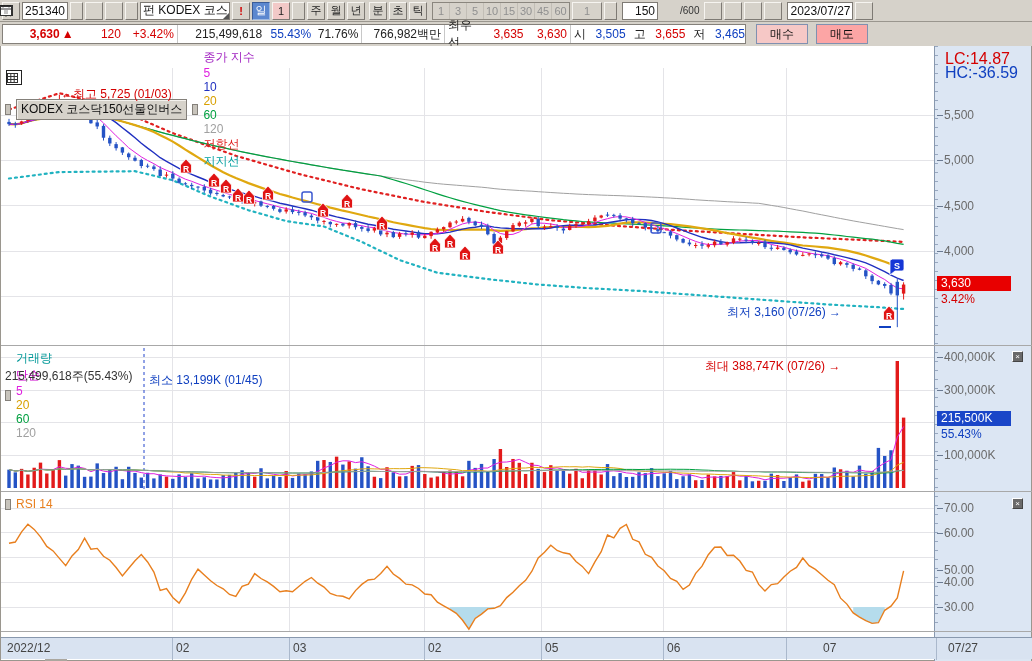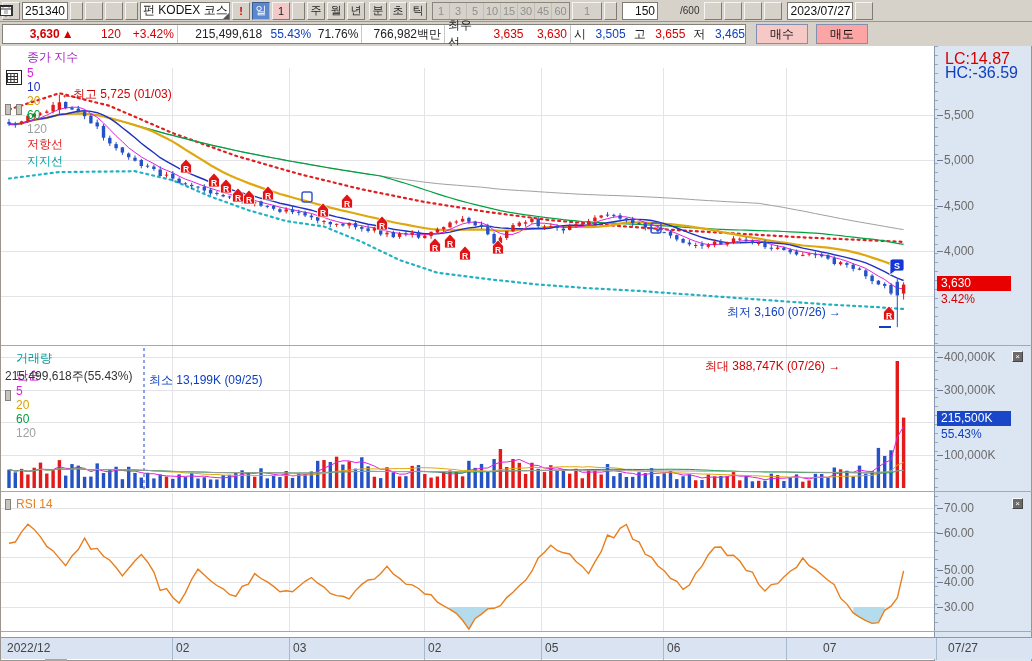--- a/index.html
+++ b/index.html
@@ -717,20 +717,21 @@
         <line x1="540" y1="0" x2="540" y2="138" stroke="#e4e4e8" shape-rendering="crispEdges"></line>
         <line x1="662" y1="0" x2="662" y2="138" stroke="#e4e4e8" shape-rendering="crispEdges"></line>
         <line x1="785" y1="0" x2="785" y2="138" stroke="#e4e4e8" shape-rendering="crispEdges"></line>
         <polygon points="449.0,116.4 455.3,120.4 461.6,127.3 467.9,136.1 474.2,125.4 480.5,121.1 486.8,115.9 493.1,115.3 493.1,114 449.0,114" fill="#b5dcec"></polygon>
         <polygon points="852.2,119.9 858.5,124.1 864.8,127.7 871.1,130.4 877.4,129.7 883.7,117.3 883.7,114 852.2,114" fill="#b5dcec"></polygon>
         <polyline points="8.0,50.2 14.3,49.0 20.6,38.8 26.9,31.3 33.2,36.4 39.5,43.8 45.8,53.4 52.1,57.9 58.4,65.4 64.7,72.7 71.0,62.9 77.3,56.6 83.6,45.1 89.9,56.2 96.2,55.4 102.5,63.3 108.8,67.2 115.1,74.5 121.4,82.9 127.7,75.2 134.0,67.8 140.3,61.6 146.6,69.0 152.9,79.1 159.2,97.4 165.5,95.5 171.8,104.5 178.1,110.1 184.4,99.9 190.7,86.3 197.0,76.2 203.3,82.1 209.6,87.8 215.9,92.5 222.2,95.8 228.5,101.5 234.8,103.4 241.1,93.4 247.4,91.2 253.7,80.6 260.0,85.5 266.3,88.9 272.6,93.4 278.9,98.7 285.2,97.8 291.5,98.7 297.8,93.5 304.1,88.3 310.4,84.5 316.7,90.2 323.0,94.1 329.3,100.4 335.6,102.6 341.9,103.3 348.2,105.9 354.5,97.6 360.8,91.4 367.1,87.0 373.4,86.2 379.7,80.5 386.0,73.3 392.3,81.0 398.6,85.4 404.9,91.2 411.2,91.9 417.5,95.5 423.8,101.0 430.1,101.7 436.4,109.2 442.7,112.8 449.0,116.4 455.3,120.4 461.6,127.3 467.9,136.1 474.2,125.4 480.5,121.1 486.8,115.9 493.1,115.3 499.4,112.6 505.7,104.6 512.0,99.2 518.3,92.7 524.6,87.3 530.9,78.2 537.2,65.0 543.5,59.3 549.8,52.2 556.1,57.5 562.4,59.8 568.7,61.0 575.0,68.5 581.3,73.4 587.6,80.6 593.9,68.9 600.2,58.7 606.5,42.0 612.8,44.8 619.1,35.3 625.4,31.5 631.7,46.3 638.0,48.9 644.3,61.3 650.6,64.4 656.9,73.0 663.2,77.8 669.5,85.4 675.8,88.4 682.1,96.4 688.4,92.0 694.7,80.3 701.0,73.1 707.3,61.7 713.6,54.2 719.9,54.0 726.2,62.5 732.5,62.2 738.8,68.0 745.1,77.5 751.4,79.0 757.7,91.4 764.0,98.1 770.3,91.6 776.6,90.7 782.9,84.0 789.2,78.2 795.5,74.4 801.8,65.0 808.1,72.6 814.4,76.4 820.7,81.7 827.0,87.3 833.3,91.6 839.6,105.2 845.9,111.1 852.2,119.9 858.5,124.1 864.8,127.7 871.1,130.4 877.4,129.7 883.7,117.3 890.0,113.2 896.3,105.0 902.6,77.8 " fill="none" stroke="#e87f1e" stroke-width="1.4"></polyline>
       </svg>
 
     <div class="phead" style="left:4px;top:3px">
       <span class="sq"></span>
+      <span class="tabbox">KODEX 코스닥150선물인버스</span>
       <span class="sq"></span>
       <span class="leg" id="mainLegend">
           <div style="color: rgb(160, 32, 192);">종가 지수</div>
           <div style="color: rgb(224, 32, 224);">5</div>
           <div style="color: rgb(32, 48, 192);">10</div>
           <div style="color: rgb(216, 160, 0);">20</div>
           <div style="color: rgb(0, 160, 64);">60</div>
           <div style="color: rgb(160, 160, 160);">120</div>
           <div style="color: rgb(224, 32, 32);">저항선</div>
           <div style="color: rgb(0, 160, 160);">지지선</div>
@@ -754,21 +755,21 @@
           <div style="color: rgb(0, 152, 152);">거래량</div>
           <div style="color: rgb(204, 0, 204);">단순</div>
           <div style="color: rgb(224, 32, 224);">5</div>
           <div style="color: rgb(216, 160, 0);">20</div>
           <div style="color: rgb(0, 160, 64);">60</div>
           <div style="color: rgb(160, 160, 160);">120</div>
         </span>
     </div>
     <div class="ann" style="left:4px;top:322px;color:#333">215,499,618주(55.43%)</div>
     <div class="ann red" style="left:704px;top:312px"><span>최대 388,747K (07/26)</span> <span class="arrowch">→</span></div>
-    <div class="ann blu" style="left:148px;top:326px">최소 13,199K (09/25)</div>
+    <div class="ann blu" style="left:148px;top:326px">최소 13,199K (01/45)</div>
 
     <div class="phead" style="left:4px;top:451px">
       <span class="sq"></span>
       <span style="color:#e87f1e">RSI 14</span>
     </div>
   </div>
 
   <div class="hline" style="top:299px"></div>
   <div class="hline" style="top:445px"></div>
   <div class="hline" style="top:585px"></div>

